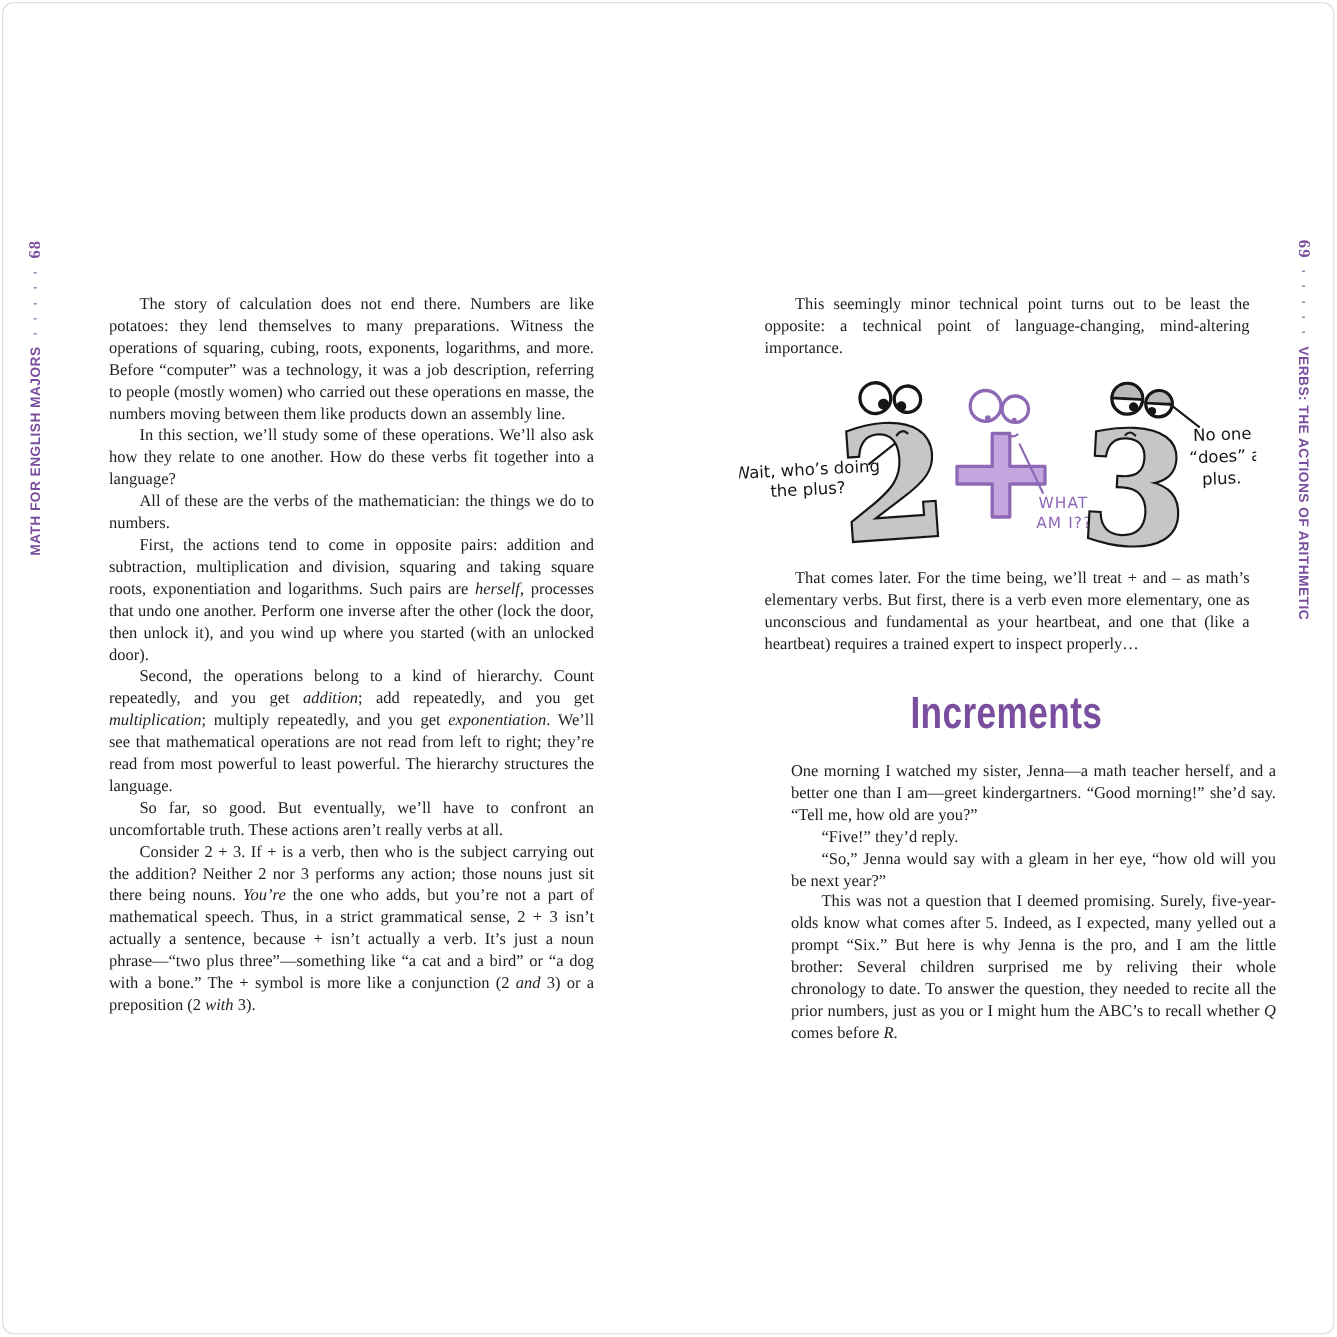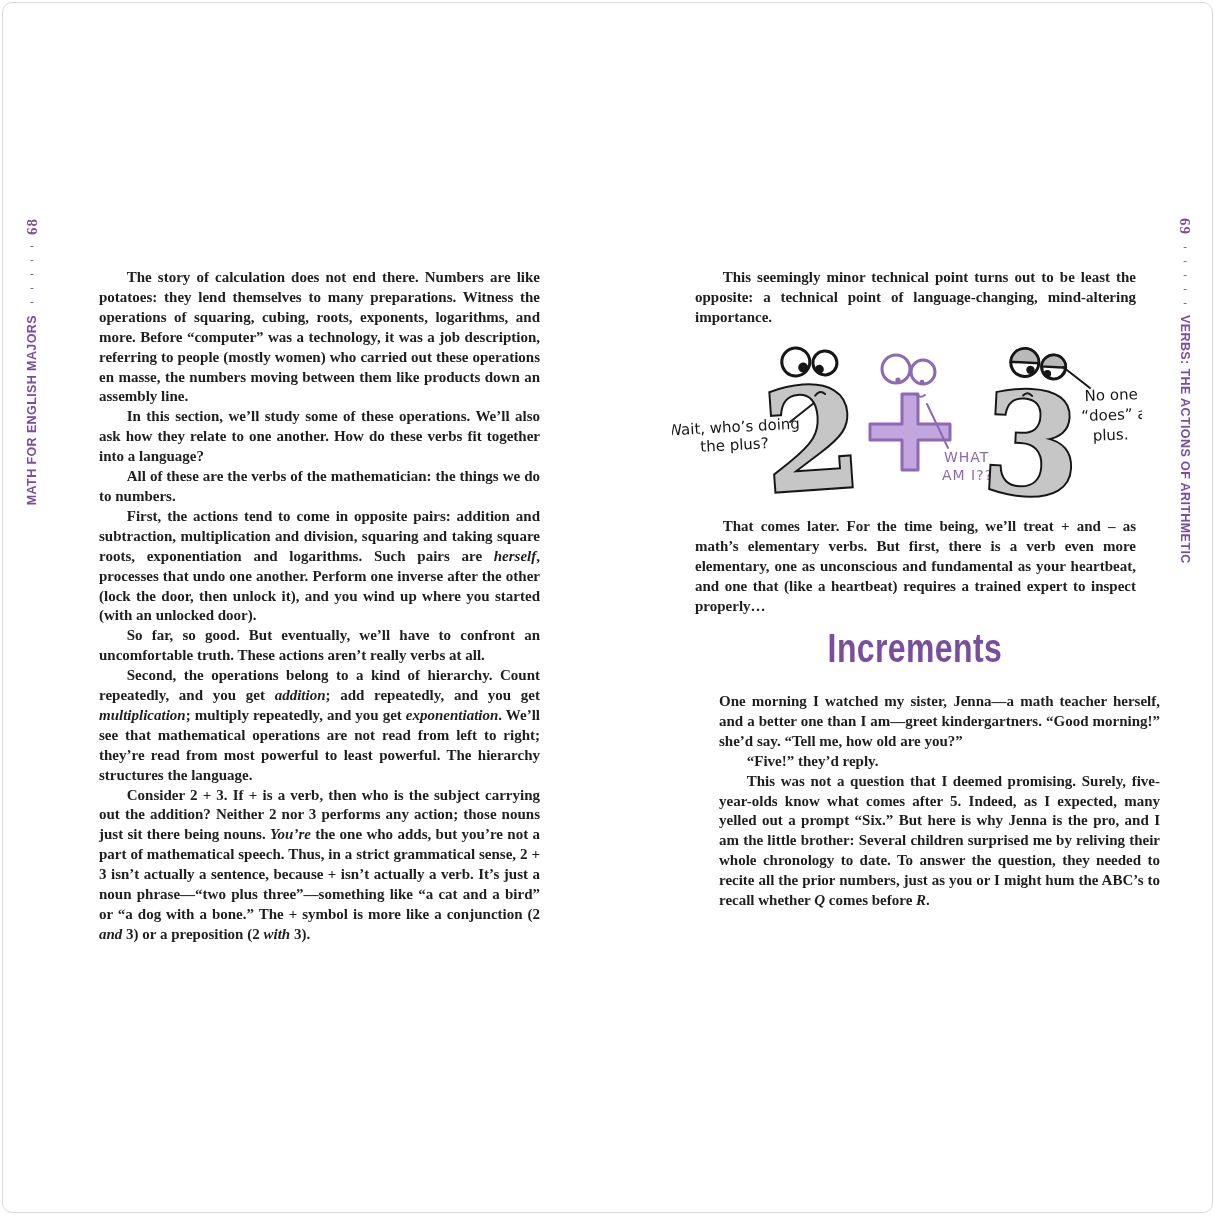--- a/index.html
+++ b/index.html
@@ -11,21 +11,21 @@
   }
   html,body{margin:0;padding:0;background:#fff;}
   .spread{
     position:relative;width:1215px;height:1215px;background:#ffffff;
     font-family:"Liberation Serif",serif;color:var(--ink);overflow:hidden;
   }
   .frame{position:absolute;inset:2px;border:1px solid #dadada;border-radius:10px;pointer-events:none;}
 
   
   .textcol{position:absolute;width:441px;font-size:15px;line-height:19.9px;text-align:justify;hyphens:auto;}
-  .textcol p{margin:0;text-indent:1.85em;font-weight:bold;}
+  .textcol p{margin:0;text-indent:1.85em;}
   .no-first-indent p:first-child{text-indent:0;}
 
   
   .section-heading{position:absolute;left:695px;top:628px;width:440px;text-align:center;color:var(--accent);}
   .section-heading .condensed{
     display:inline-block;transform:scaleX(0.78);transform-origin:center;
     font-family:"Liberation Sans",sans-serif;font-weight:bold;font-size:41px;line-height:41px;letter-spacing:0.5px;
   }
 
   
@@ -66,22 +66,22 @@
 
   <div class="margin right">
     <span class="pagenum">69</span><span class="ticks">-----</span><span class="mtitle">VERBS: THE ACTIONS OF ARITHMETIC</span>
   </div>
 
   <div class="textcol" style="left:99px;top:268px;">
       <p>The story of calculation does not end there. Numbers are like potatoes: they lend themselves to many preparations. Witness the operations of squaring, cubing, roots, exponents, logarithms, and more. Before “computer” was a technology, it was a job description, referring to people (mostly women) who carried out these operations en masse, the numbers moving between them like products down an assembly line.</p>
       <p>In this section, we’ll study some of these operations. We’ll also ask how they relate to one another. How do these verbs fit together into a language?</p>
       <p>All of these are the verbs of the mathematician: the things we do to numbers.</p>
       <p>First, the actions tend to come in opposite pairs: addition and subtraction, multiplication and division, squaring and taking square roots, exponentiation and logarithms. Such pairs are <i>herself</i>, processes that undo one another. Perform one inverse after the other (lock the door, then unlock it), and you wind up where you started (with an unlocked door).</p>
+      <p>Second, the operations belong to a kind of hierarchy. Count repeatedly, and you get <i>addition</i>; add repeatedly, and you get <i>multiplication</i>; multiply repeatedly, and you get <i>exponentiation</i>. We’ll see that mathematical operations are not read from left to right; they’re read from most powerful to least powerful. The hierarchy structures the language.</p>
       <p>So far, so good. But eventually, we’ll have to confront an uncomfortable truth. These actions aren’t really verbs at all.</p>
-      <p>Second, the operations belong to a kind of hierarchy. Count repeatedly, and you get <i>addition</i>; add repeatedly, and you get <i>multiplication</i>; multiply repeatedly, and you get <i>exponentiation</i>. We’ll see that mathematical operations are not read from left to right; they’re read from most powerful to least powerful. The hierarchy structures the language.</p>
       <p>Consider 2 + 3. If + is a verb, then who is the subject carrying out the addition? Neither 2 nor 3 performs any action; those nouns just sit there being nouns. <i>You’re</i> the one who adds, but you’re not a part of mathematical speech. Thus, in a strict grammatical sense, 2 + 3 isn’t actually a sentence, because + isn’t actually a verb. It’s just a noun phrase—“two plus three”—something like “a cat and a bird” or “a dog with a bone.” The + symbol is more like a conjunction (2 <i>and</i> 3) or a preposition (2 <i>with</i> 3).</p>
     </div>
 
   <div class="textcol" style="left:695px;top:268px;">
       <p>This seemingly minor technical point turns out to be least the opposite: a technical point of language-changing, mind-altering importance.</p>
     </div>
 
   <svg class="illustration" viewBox="0 0 470 180">
 
     <g transform="rotate(-3 62 100)">
@@ -135,15 +135,16 @@
       <p>That comes later. For the time being, we’ll treat + and – as math’s elementary verbs. But first, there is a verb even more elementary, one as unconscious and fundamental as your heartbeat, and one that (like a heartbeat) requires a trained expert to inspect properly…</p>
     </div>
 
   <div class="section-heading">
     <span class="condensed">Increments</span>
   </div>
 
   <div class="textcol no-first-indent" style="left:719px;top:692px;">
       <p>One morning I watched my sister, Jenna—a math teacher herself, and a better one than I am—greet kindergartners. “Good morning!” she’d say. “Tell me, how old are you?”</p>
       <p>“Five!” they’d reply.</p>
+      <p>“So,” Jenna would say with a gleam in her eye, “how old will you be next year?”</p>
       <p>This was not a question that I deemed promising. Surely, five-year-olds know what comes after 5. Indeed, as I expected, many yelled out a prompt “Six.” But here is why Jenna is the pro, and I am the little brother: Several children surprised me by reliving their whole chronology to date. To answer the question, they needed to recite all the prior numbers, just as you or I might hum the ABC’s to recall whether <i>Q</i> comes before <i>R</i>.</p>
     </div>
 </div>
 
 </body></html>

